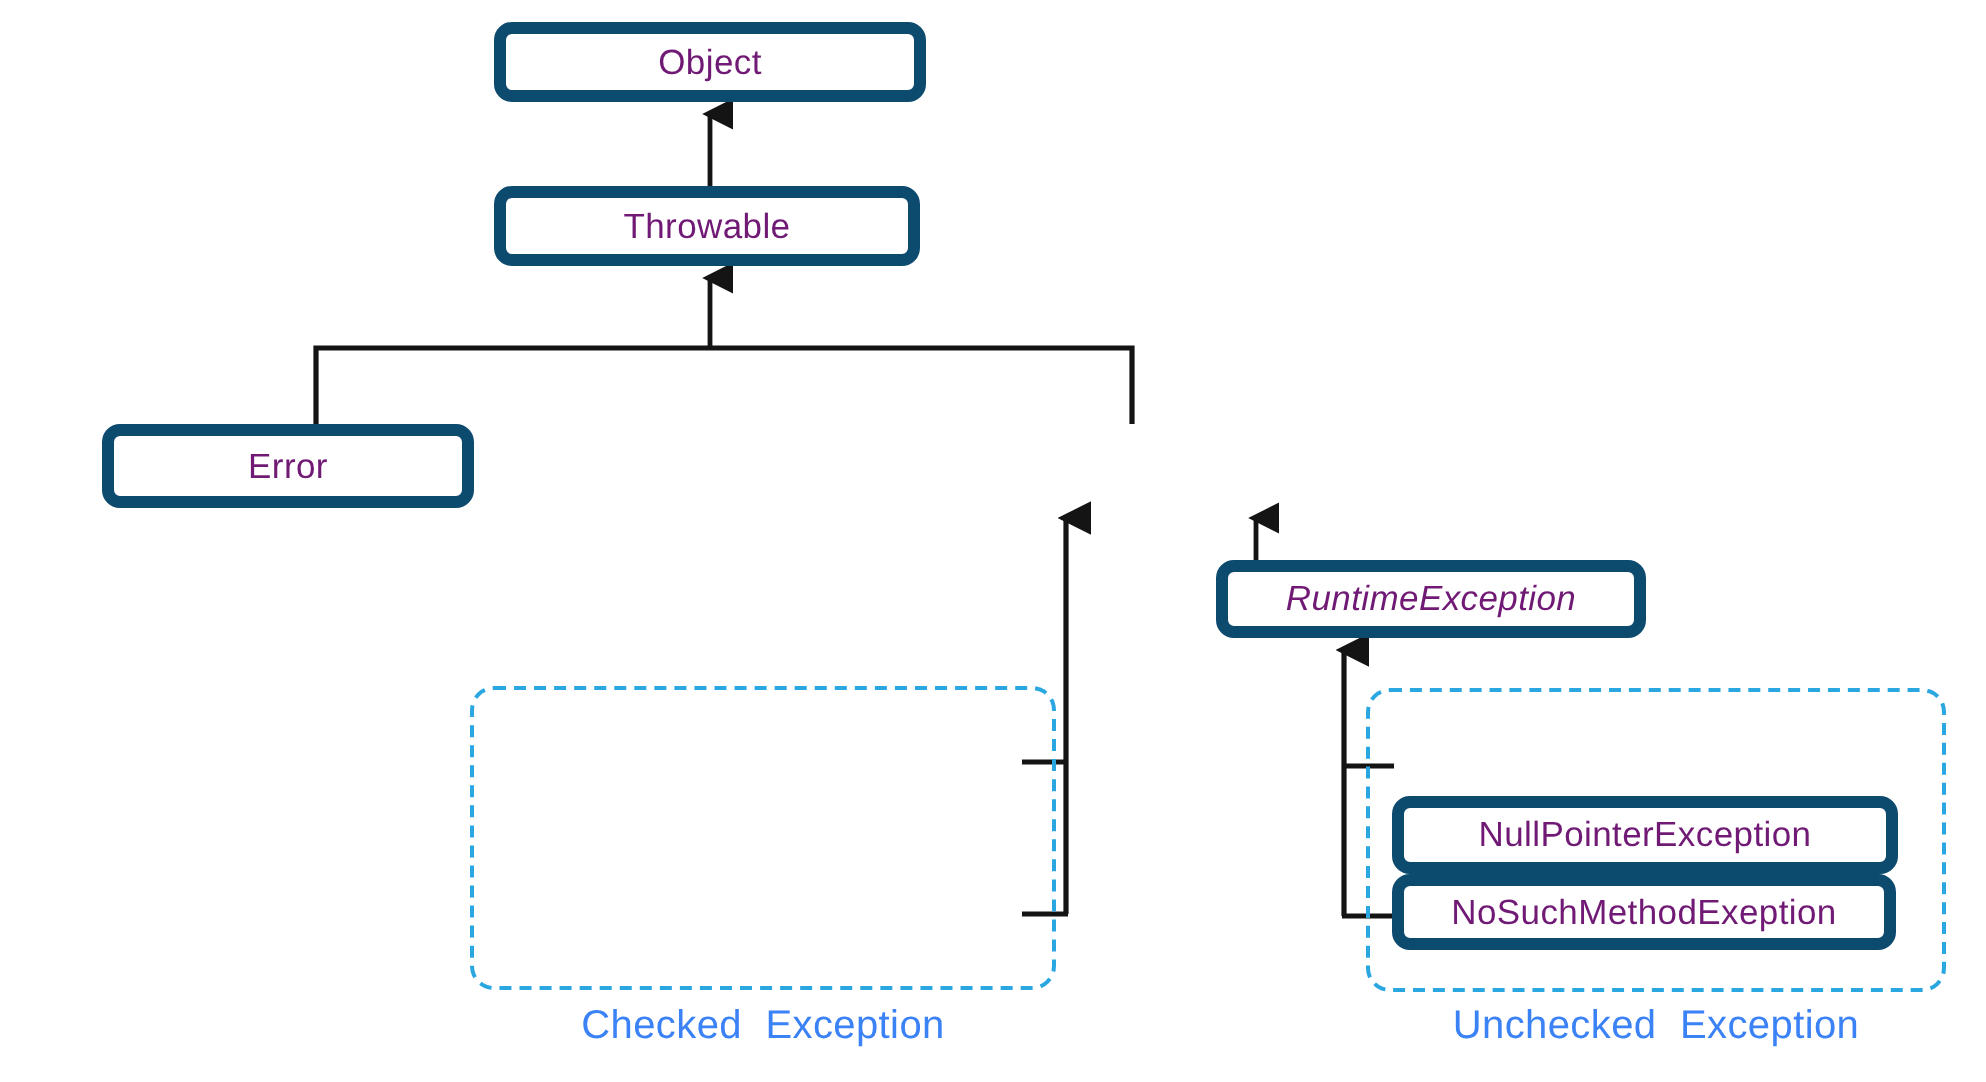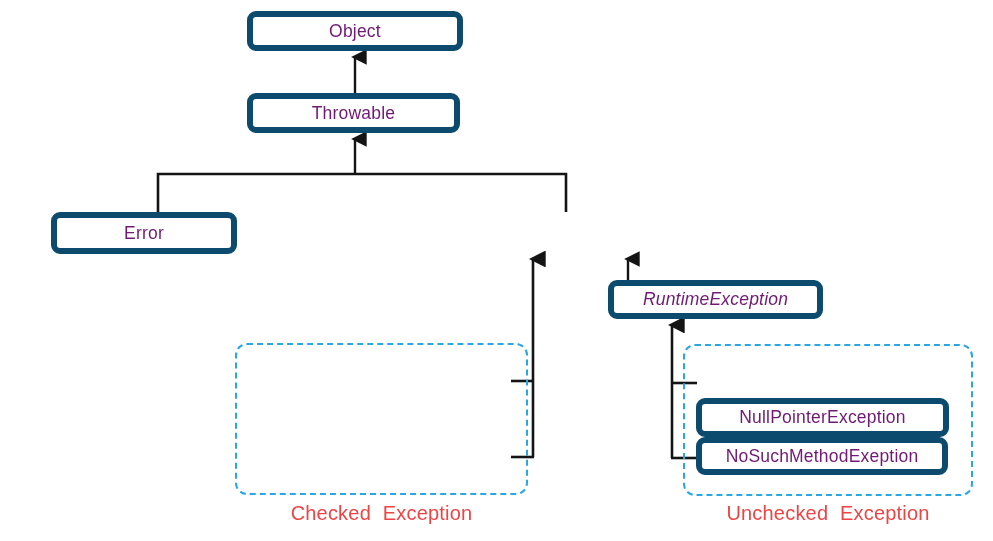--- a/index.html
+++ b/index.html
@@ -34,21 +34,21 @@
     position: absolute;
     box-sizing: border-box;
     border: 2px dashed #2aa7e1;
     border-radius: 12px;
     background: transparent;
   }
   .group-label {
     position: absolute;
     text-align: center;
     font-size: 20px;
-    color: #ef4444;
+    color: #3b82f6;
     word-spacing: 6px;
     letter-spacing: 0.2px;
   }
 
   
   .n-object    { left: 247px; top: 11px;  width: 216px; height: 40px; }
   .n-throwable { left: 247px; top: 93px;  width: 213px; height: 40px; }
   .n-error     { left: 51px;  top: 212px; width: 186px; height: 42px; }
   .n-exception { left: 459px; top: 212px; width: 214px; height: 41px; }
   .n-runtime   { left: 608px; top: 280px; width: 215px; height: 39px; font-style: italic; }

